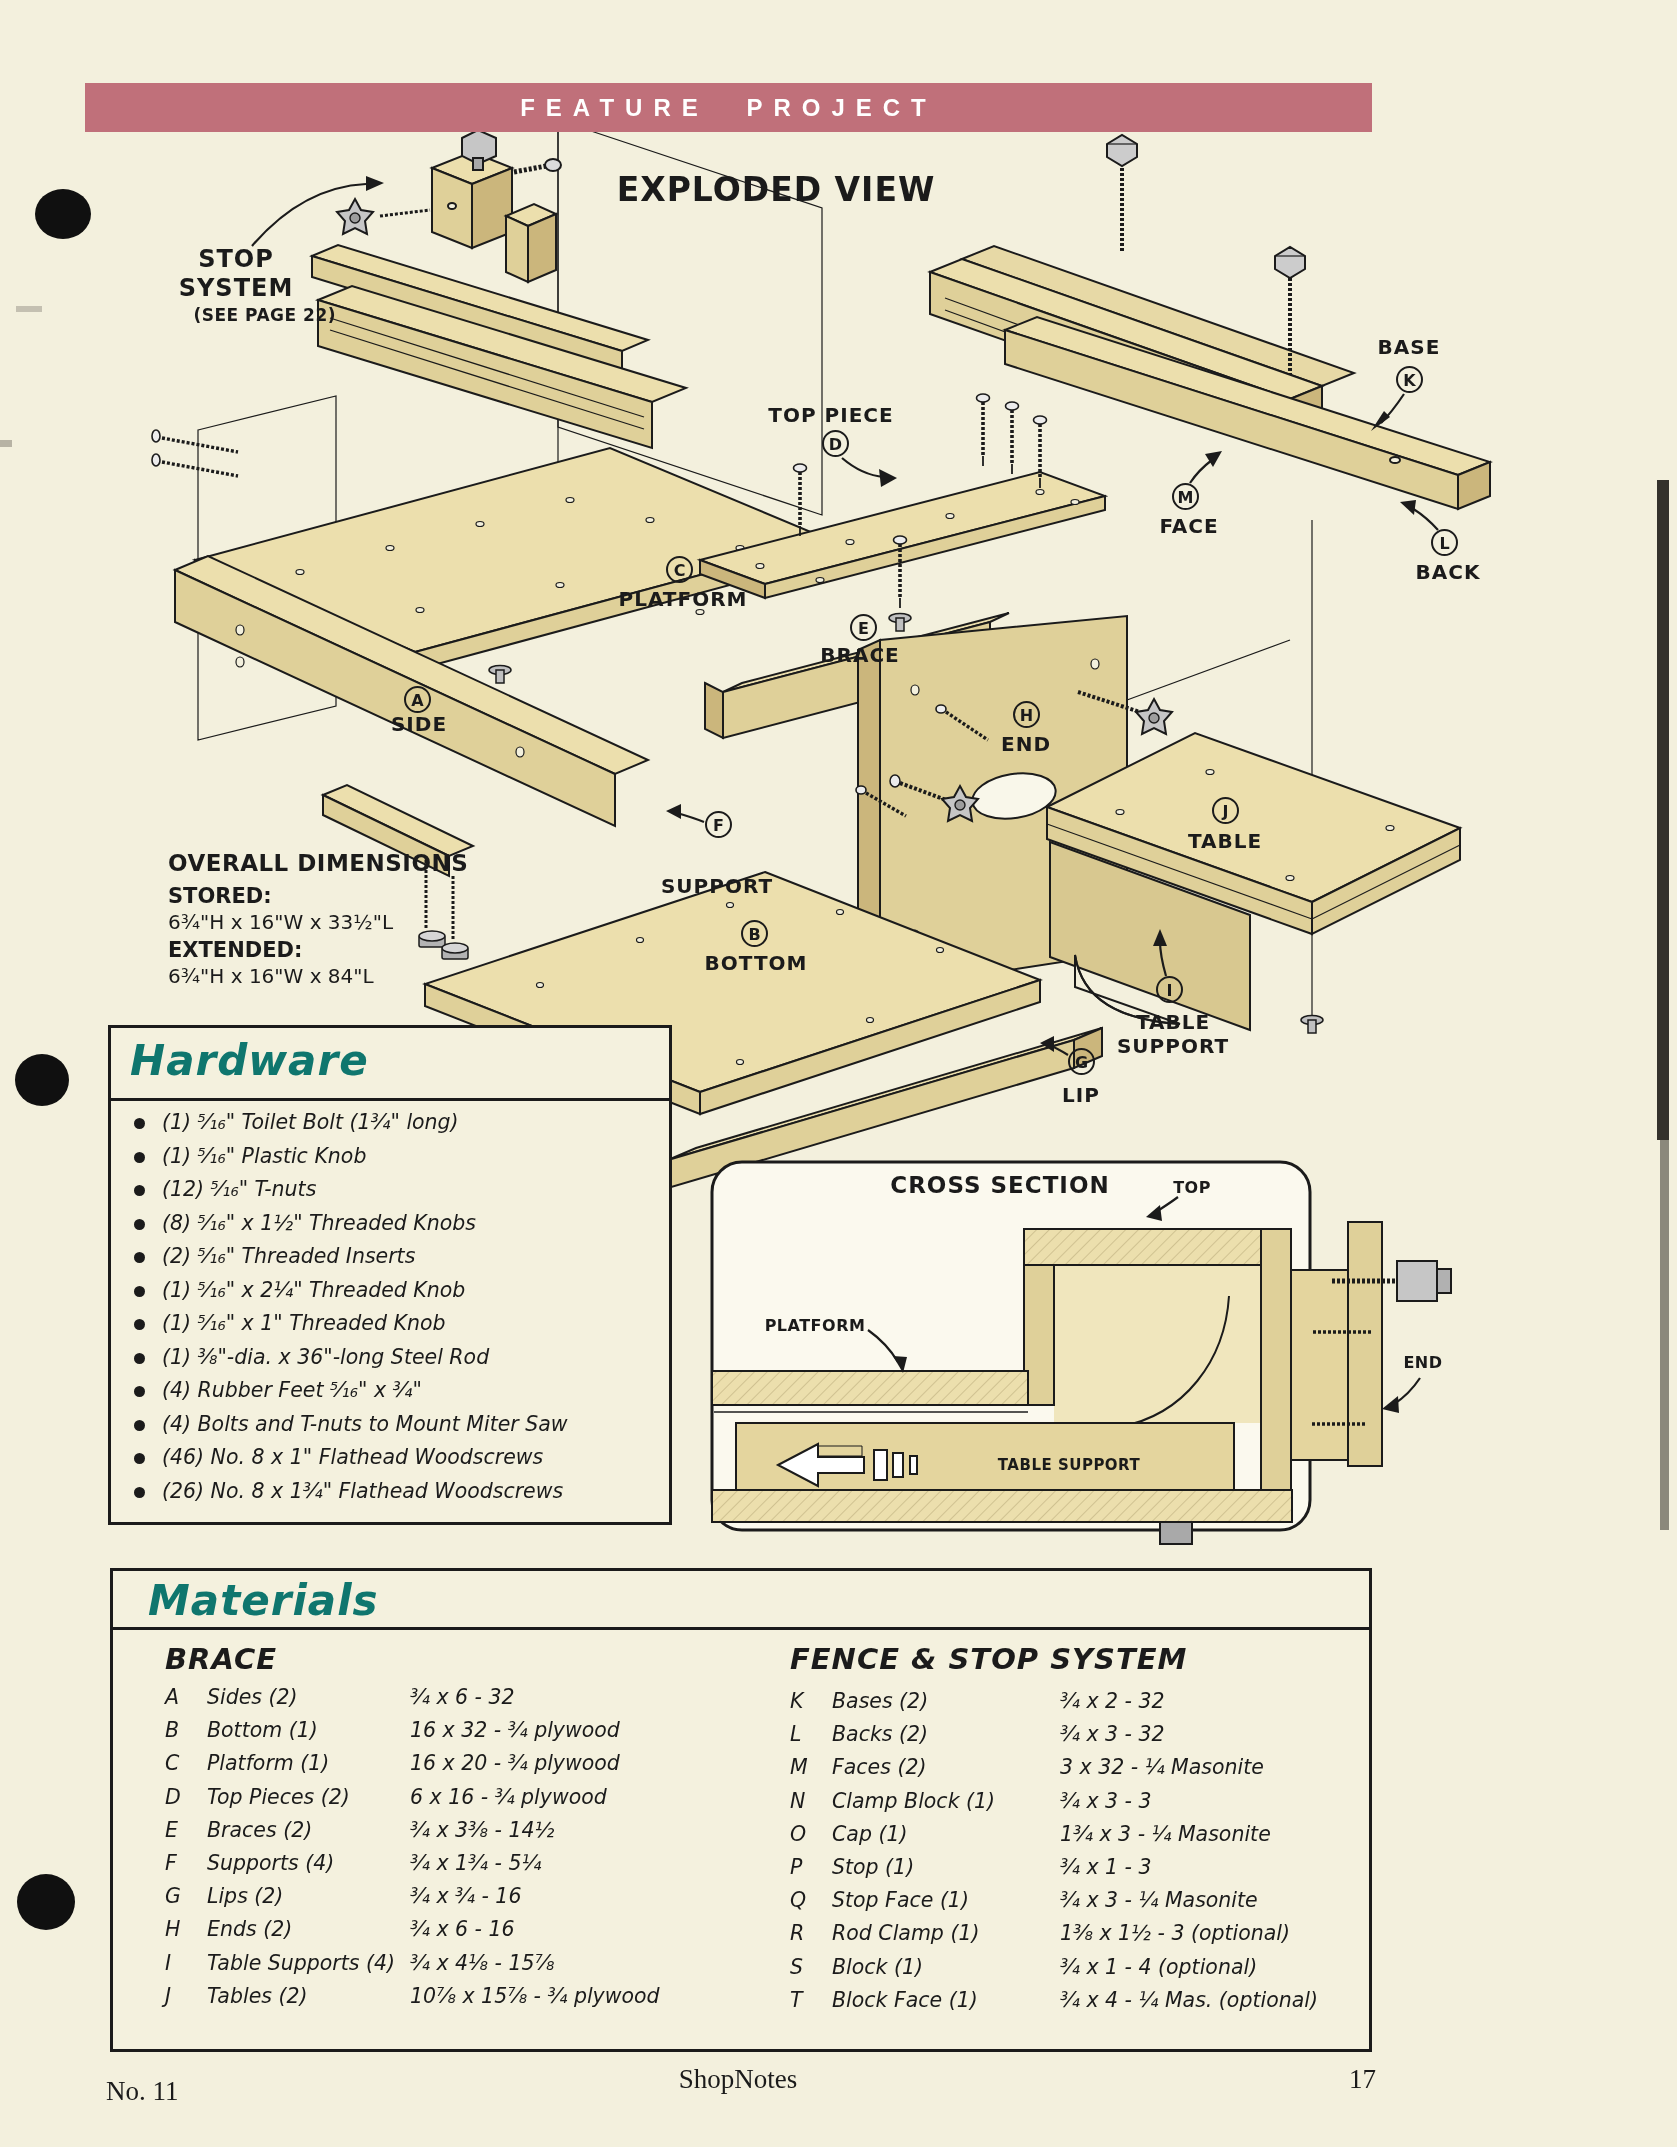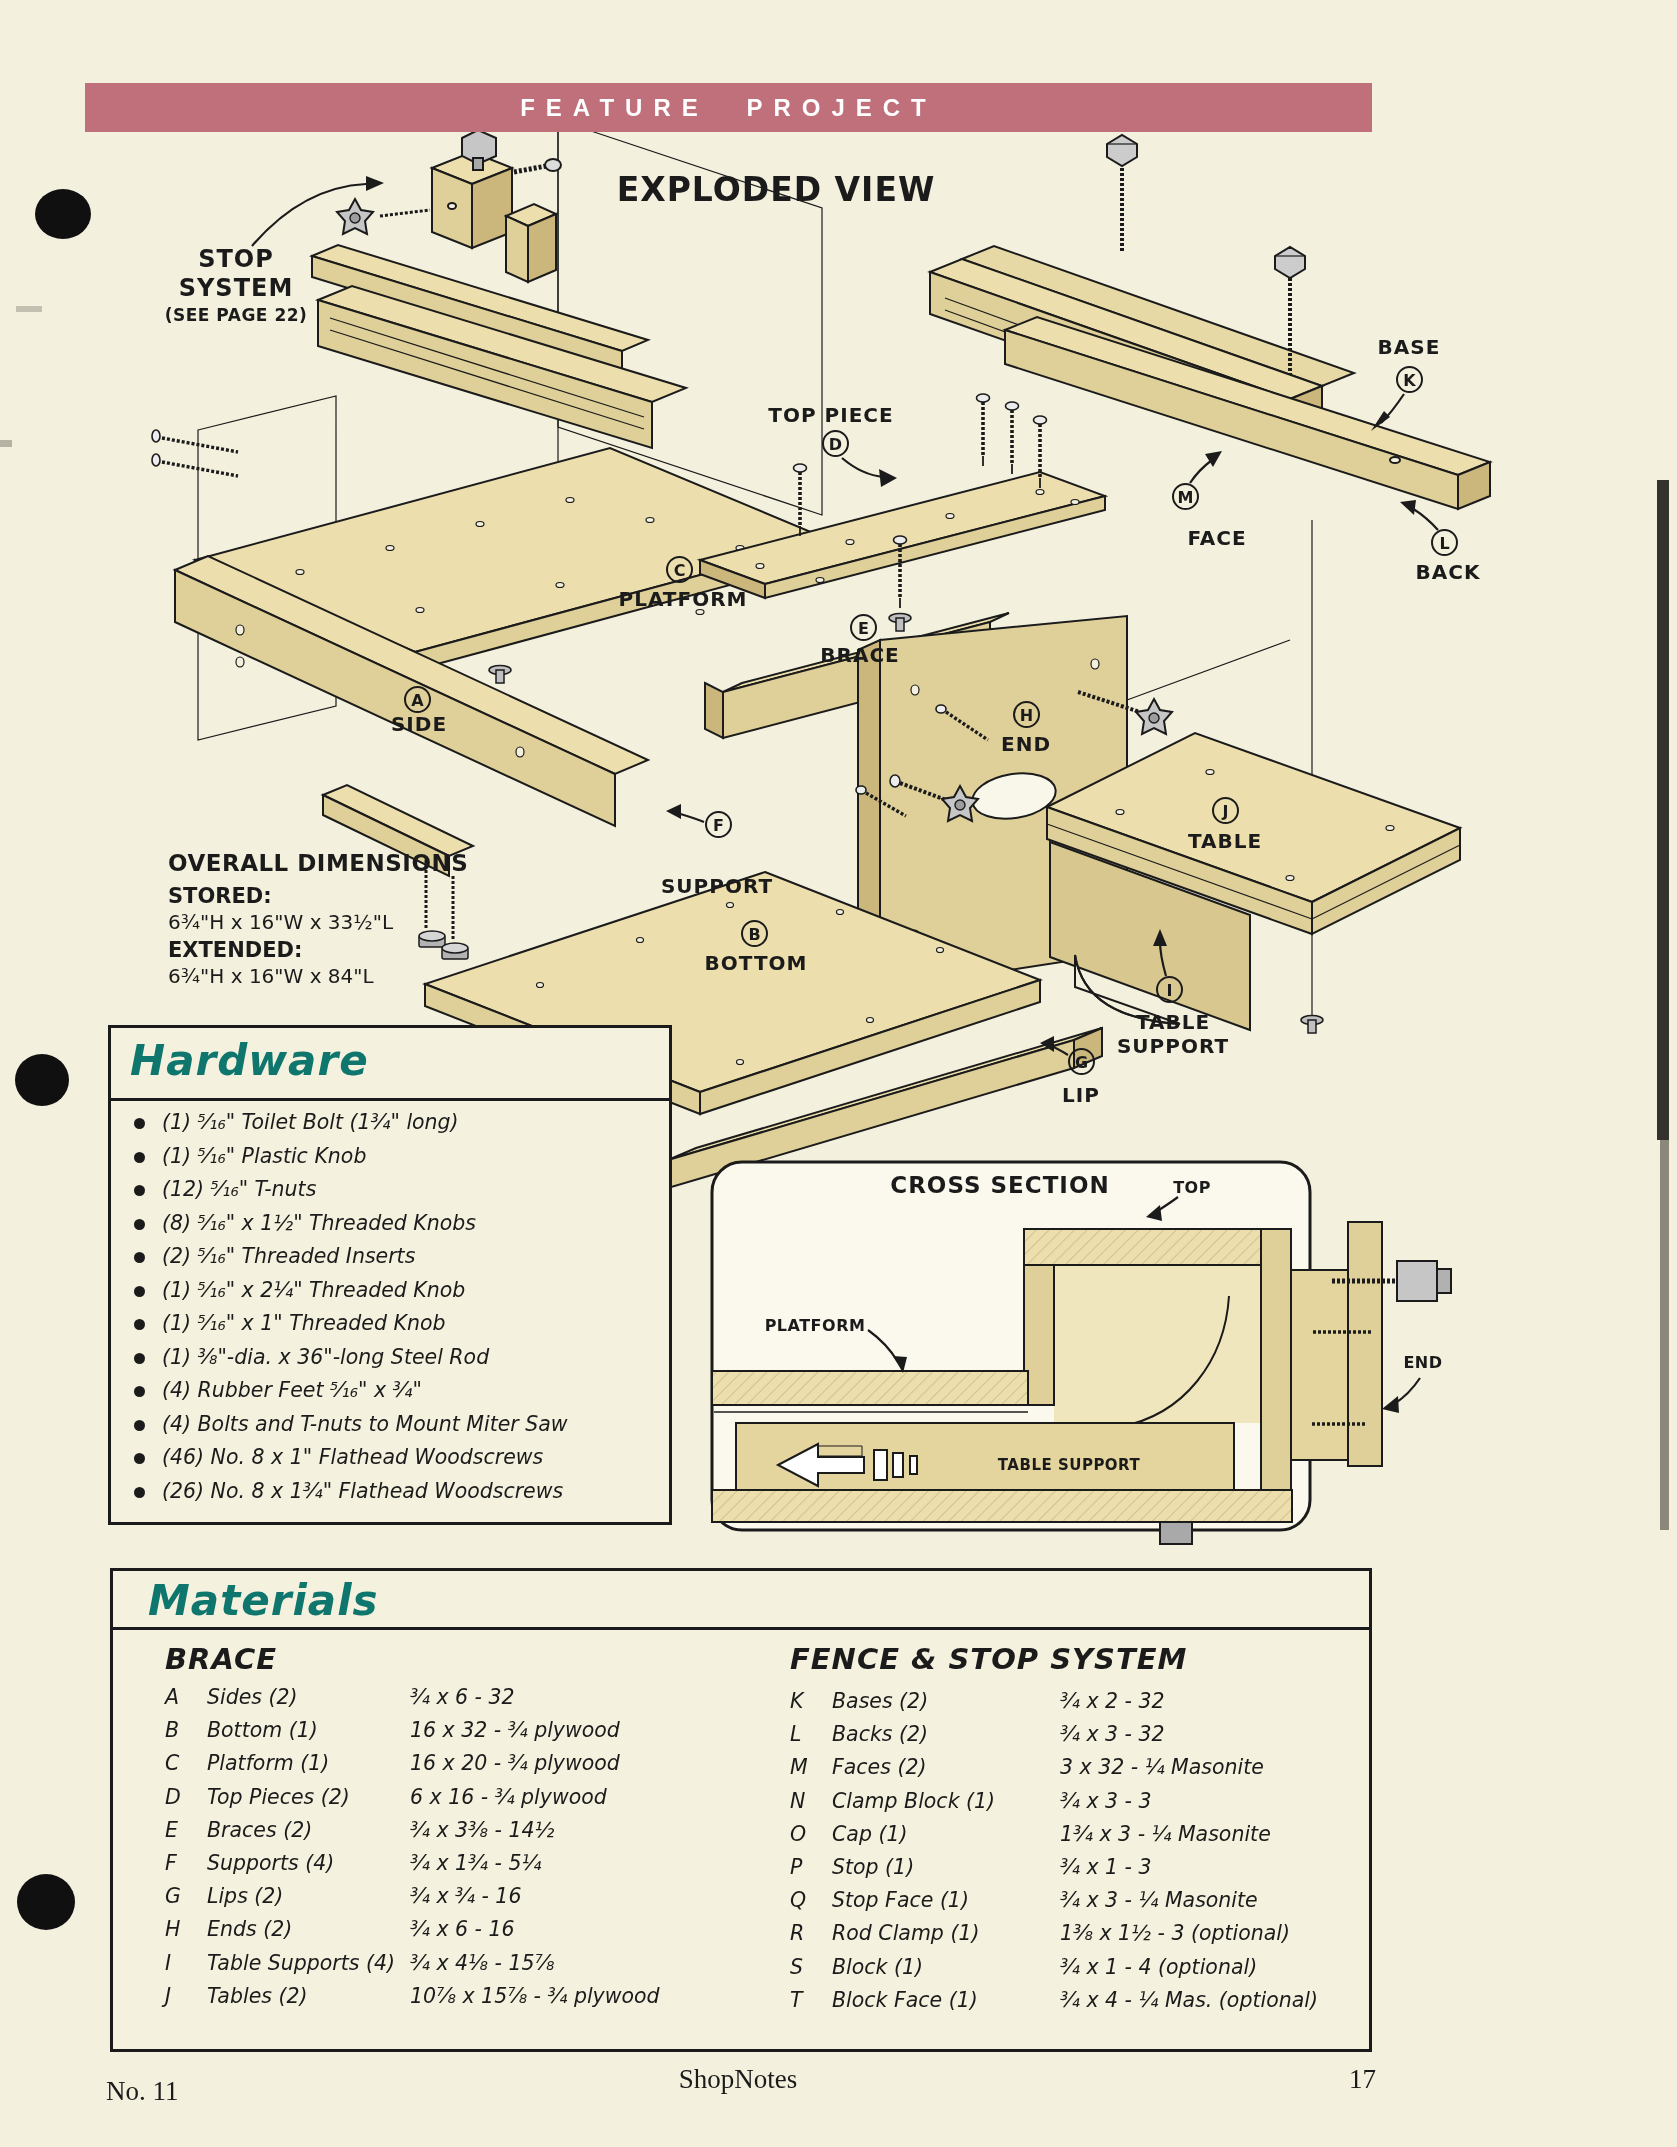--- a/index.html
+++ b/index.html
@@ -347,21 +347,21 @@
     </g>
   </svg>
 
   <div class="banner">
     <span>FEATURE PROJECT</span>
   </div>
 
   <div class="txt bigtitle" style="left:576px;top:170px;width:400px;">EXPLODED VIEW</div>
 
   <div class="txt" style="left:146px;top:245px;width:180px;text-align:center;font-weight:bold;font-size:24px;line-height:29px;letter-spacing:1px;">STOP SYSTEM</div>
-  <div class="txt note" style="left:136px;top:305px;width:200px;text-align:center;">(SEE PAGE 22)</div>
+  <div class="txt note" style="left:136px;top:305px;width:200px;text-align:right;">(SEE PAGE 22)</div>
 
   <div class="txt dimhead" style="left:168px;top:850px;">OVERALL DIMENSIONS</div>
   <div class="txt dimsub" style="left:168px;top:884px;">STORED:</div>
   <div class="txt dimval" style="left:168px;top:910px;">6¾"H x 16"W x 33½"L</div>
   <div class="txt dimsub" style="left:168px;top:938px;">EXTENDED:</div>
   <div class="txt dimval" style="left:168px;top:964px;">6¾"H x 16"W x 84"L</div>
 
   <div class="pcirc" style="left:404px;top:686px;">A</div>
   <div class="plabel" style="left:369px;top:713px;width:100px;">SIDE</div>
 
@@ -392,21 +392,21 @@
   <div class="pcirc" style="left:1212px;top:797px;">J</div>
   <div class="plabel" style="left:1165px;top:830px;width:120px;">TABLE</div>
 
   <div class="plabel" style="left:1349px;top:336px;width:120px;">BASE</div>
   <div class="pcirc" style="left:1396px;top:366px;">K</div>
 
   <div class="pcirc" style="left:1431px;top:529px;">L</div>
   <div class="plabel" style="left:1388px;top:561px;width:120px;">BACK</div>
 
   <div class="pcirc" style="left:1172px;top:483px;">M</div>
-  <div class="plabel" style="left:1157px;top:515px;width:120px;margin-top:12px;">FACE</div>
+  <div class="plabel" style="left:1129px;top:515px;width:120px;">FACE</div>
 
   <div class="framebox" style="left:108px;top:1025px;width:564px;height:500px;"></div>
   <div class="boxtitle" style="left:130px;top:1036px;">Hardware</div>
   <div class="boxrule" style="left:108px;top:1098px;width:564px;"></div>
   <ul class="hwlist">
     <li>(1) ⁵⁄₁₆" Toilet Bolt (1¾" long)</li>
     <li>(1) ⁵⁄₁₆" Plastic Knob</li>
     <li>(12) ⁵⁄₁₆" T-nuts</li>
     <li>(8) ⁵⁄₁₆" x 1½" Threaded Knobs</li>
     <li>(2) ⁵⁄₁₆" Threaded Inserts</li>

